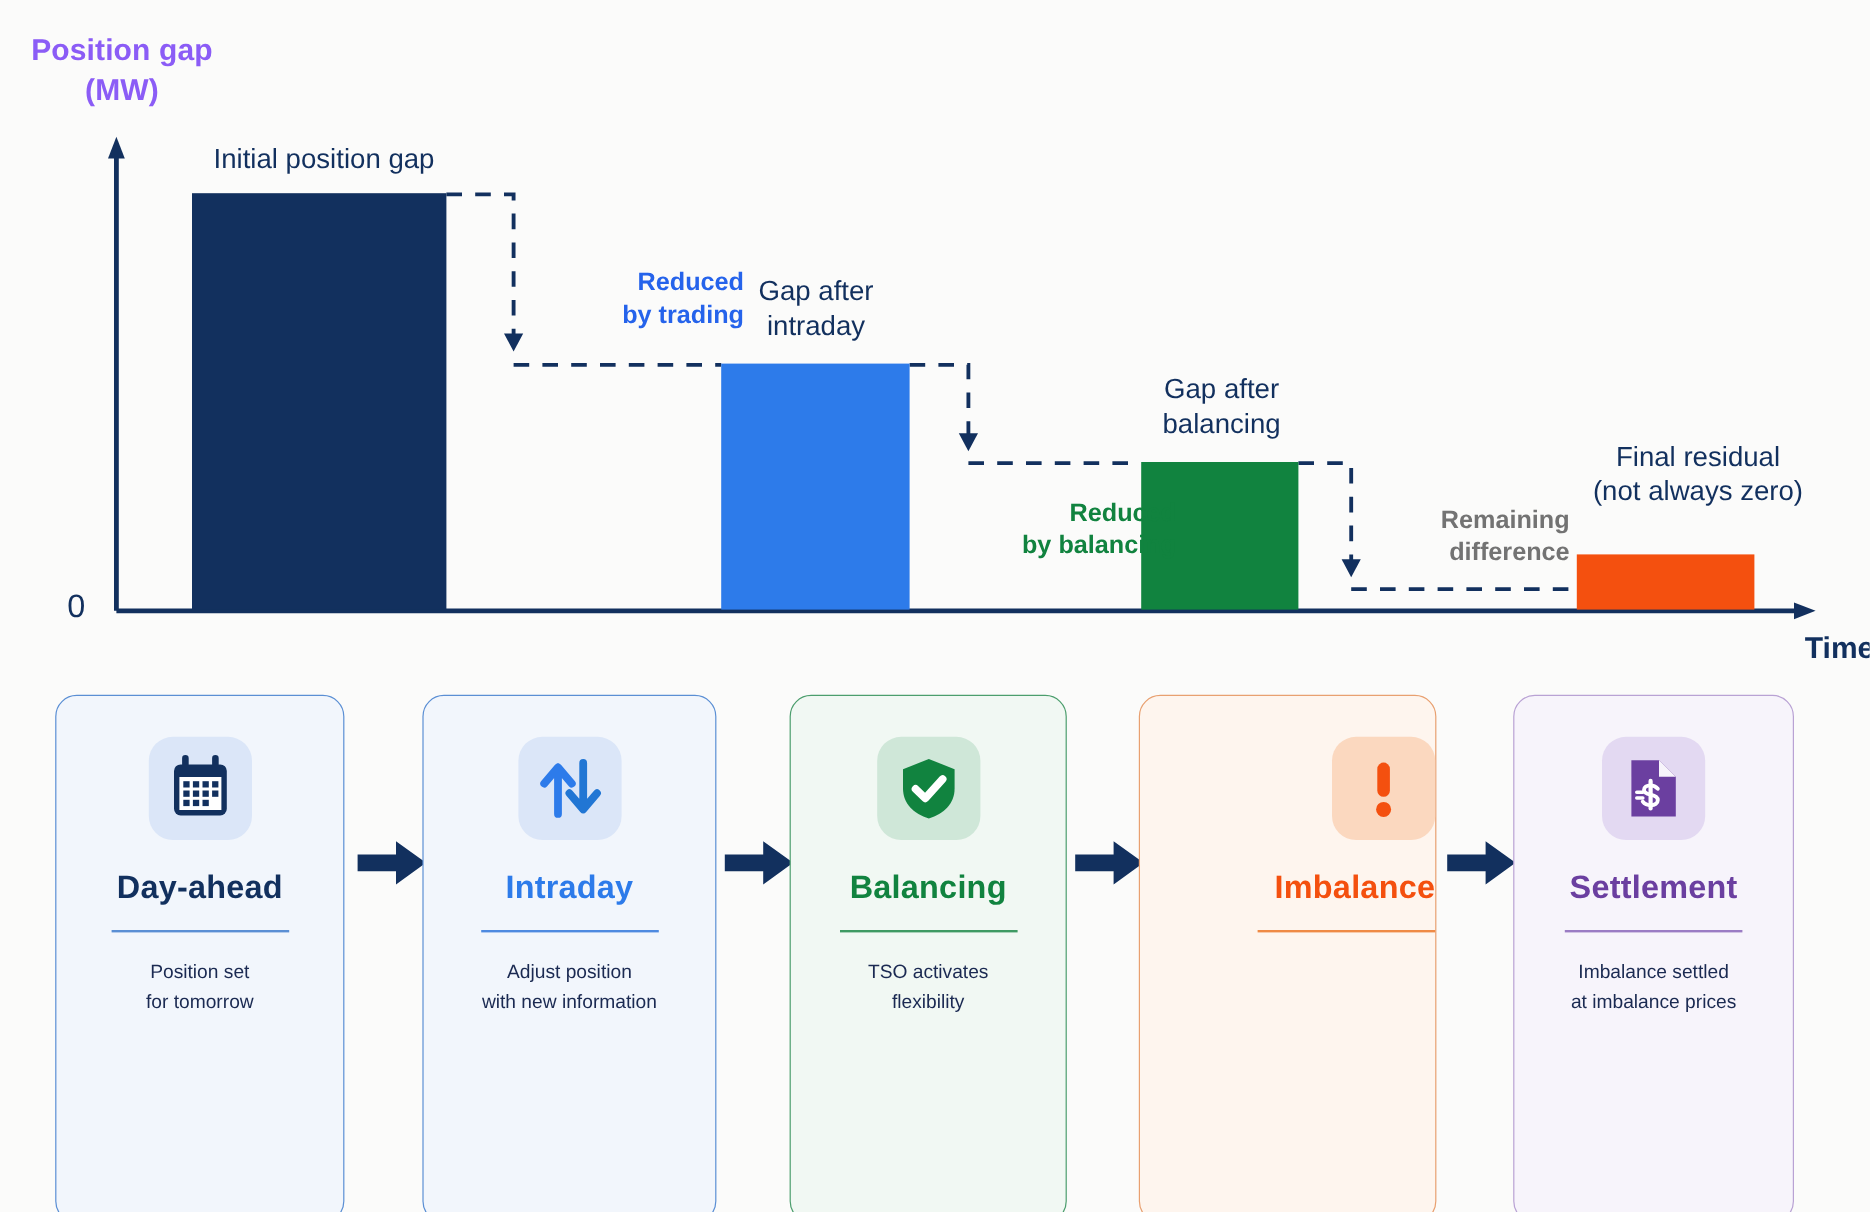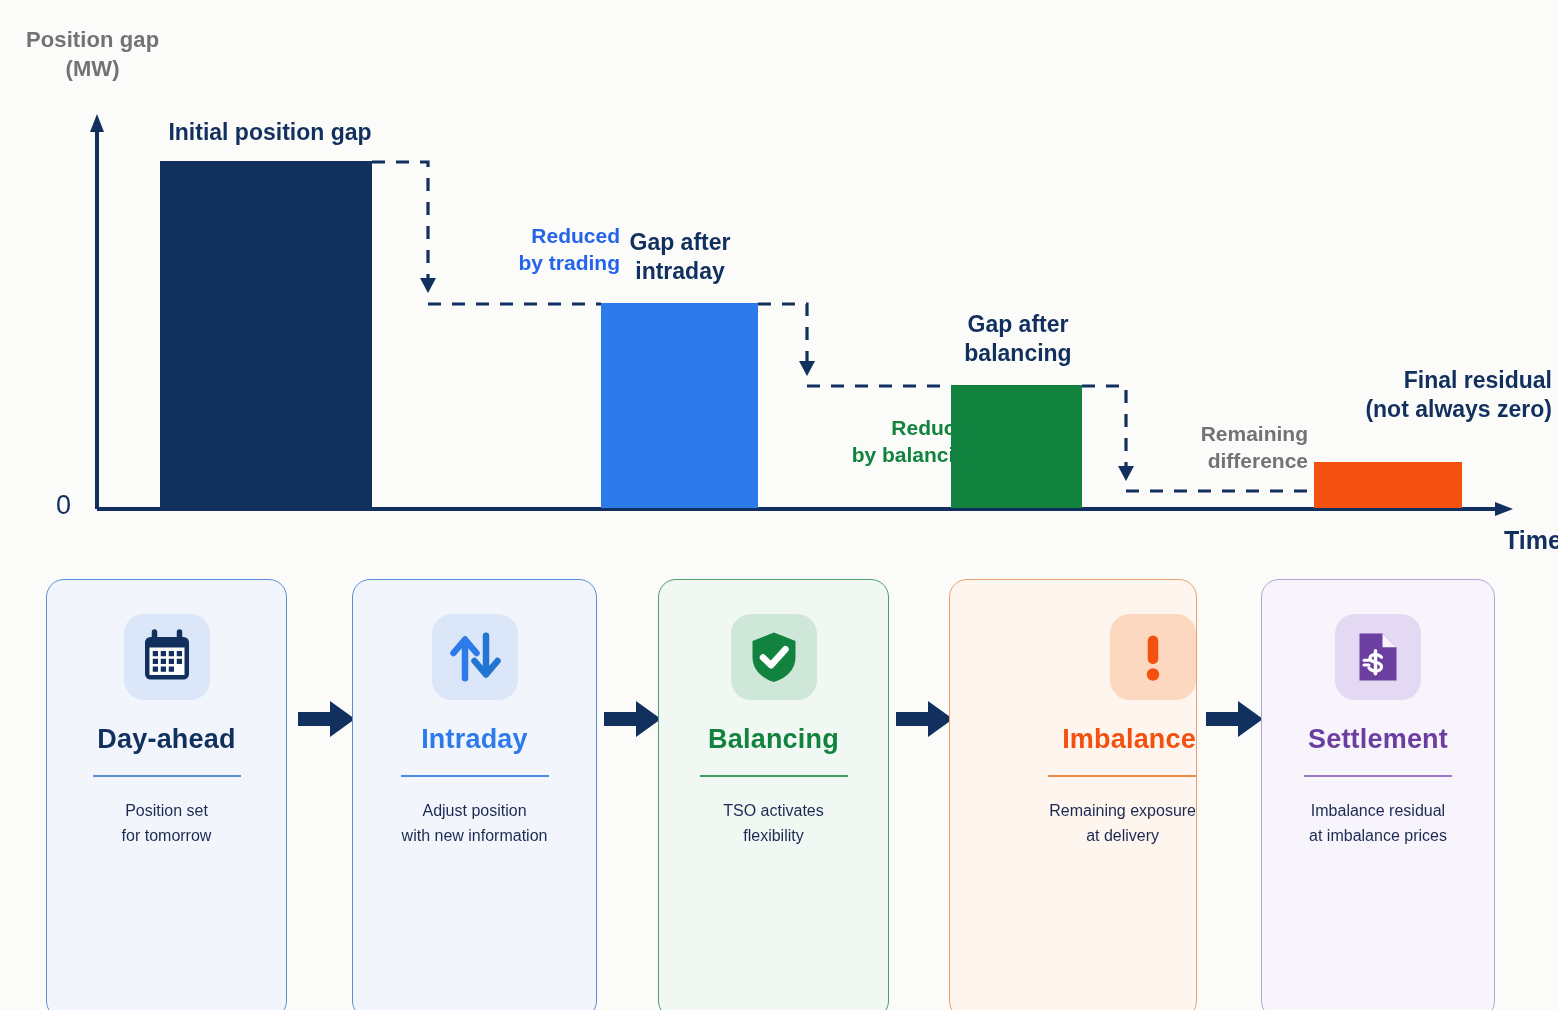--- a/index.html
+++ b/index.html
@@ -8,38 +8,38 @@
     background: #fafafa;
     font-family: "Liberation Sans", sans-serif;
     overflow: hidden;
   }
   #root { position: relative; width: 1558px; height: 1010px; background: #fbfbfa; }
 
   
   #chart { position: absolute; left: 0; top: 0; width: 1558px; height: 565px; }
 
   .axis-title {
-    position: absolute; color: #737373; font-size: 22px; font-weight: 600;
+    position: absolute; color: #8b5cf6; font-size: 25px; font-weight: 600;
     line-height: 1.3; letter-spacing: .1px;
   }
   #y-axis-title { left: 26px; top: 26px; }
   #y-axis-title .l2 { display:block; text-align: center; }
 
   #zero-label {
     position: absolute; left: 56px; top: 490px;
     color: #12305e; font-size: 27px; font-weight: 500;
   }
   #time-label {
     position: absolute; left: 1504px; top: 526px;
     color: #12305e; font-size: 25px; font-weight: 600;
   }
 
   .bar { position: absolute; }
   .bar-label {
-    position: absolute; color: #12305e; font-size: 23px; font-weight: 700;
+    position: absolute; color: #12305e; font-size: 23px; font-weight: 400;
     line-height: 1.28; text-align: center; white-space: pre-line;
   }
   .delta-label {
     position: absolute; font-size: 21px; font-weight: 600;
     line-height: 1.3; text-align: right; white-space: pre-line;
   }
 
   
   #cards { position: absolute; left: 0; top: 565px; width: 1558px; height: 400px; }
   .card {
@@ -109,21 +109,21 @@
     <div class="bar" style="left:160px; top:161px; width:212px; height:347px; background:#12305e;"></div>
     <div class="bar" style="left:601px; top:303px; width:157px; height:205px; background:#2d7bea;"></div>
     <div class="bar" style="left:951px; top:385px; width:131px; height:123px; background:#11833f;"></div>
     <div class="bar" style="left:1314px; top:462px; width:148px; height:46px; background:#f4500f;"></div>
 
     <div class="bar-label" style="left:110px; top:118px; width:320px;">Initial position gap</div>
     <div class="bar-label" style="left:580px; top:228px; width:200px;">Gap after
 intraday</div>
     <div class="bar-label" style="left:920px; top:310px; width:196px;">Gap after
 balancing</div>
-    <div class="bar-label" style="left:1278px; top:366px; width:274px;text-align:right;">Final residual
+    <div class="bar-label" style="left:1278px; top:366px; width:274px;">Final residual
 (not always zero)</div>
 
     <div class="delta-label" style="left:440px; top:222px; width:180px; color:#2563eb;">Reduced
 by trading</div>
     <div class="delta-label" style="left:790px; top:414px; width:190px; color:#11833f;">Reduced
 by balancing</div>
     <div class="delta-label" style="left:1140px; top:420px; width:168px; color:#737373;">Remaining
 difference</div>
   </div>
 
@@ -196,38 +196,36 @@
 
     <div class="card" style="left:949px; width:248px; background:#fef5ee; border-color:#e8a070;align-items:flex-end;">
       <div class="card-icon-box" style="background:#fbd8bf;">
         <svg width="60" height="60" viewBox="0 0 24 24">
           <rect x="9.9" y="3.4" width="4.2" height="11.4" rx="2.1" fill="#f4500f"></rect>
           <circle cx="12" cy="19" r="2.5" fill="#f4500f"></circle>
         </svg>
       </div>
       <div class="card-title" style="color:#f4500f;">Imbalance</div>
       <div class="card-rule" style="background:#ef8a45;"></div>
-      <div class="card-desc">Remaining exposure
-at delivery</div>
     </div>
 
     <svg class="step-arrow" width="62" height="44" viewBox="0 0 62 44" style="left:1204px;">
       <path d="M2,15 L34,15 L34,4 L59,22 L34,40 L34,29 L2,29 Z" fill="#12305e"></path>
     </svg>
 
     <div class="card" style="left:1261px; width:234px; background:#f7f4fb; border-color:#b9a2d4;">
       <div class="card-icon-box" style="background:#e3d9f2;">
         <svg width="60" height="60" viewBox="0 0 24 24">
           <path d="M4.6 2.6 h9.2 L19.4 8.1 V21.4 H4.6 Z" fill="#6b3fa0"></path>
           <path d="M13.8 2.6 V8.1 H19.4 Z" fill="#f7f4fb"></path>
           <path d="M13.4 12.1 c-.6-.7-1.6-1.1-2.5-1.1-1.2 0-2.1.6-2.1 1.5 0 1 .9 1.3 2.2 1.6 1.4.3 2.4.7 2.4 1.8 0 1.1-1 1.7-2.3 1.7-1.1 0-2.1-.4-2.7-1.2" stroke="#ffffff" stroke-width="1.3" fill="none" stroke-linecap="round"></path>
           <path d="M11 9.5 V18.7" stroke="#ffffff" stroke-width="1.4" stroke-linecap="round"></path>
           <path d="M6.4 13.3 H8.4 M6.4 15.2 H8.4" stroke="#ffffff" stroke-width="1.2" stroke-linecap="round"></path>
         </svg>
       </div>
       <div class="card-title" style="color:#6b3fa0;">Settlement</div>
       <div class="card-rule" style="background:#9b7cc4;"></div>
-      <div class="card-desc">Imbalance residual
+      <div class="card-desc">Imbalance settled
 at imbalance prices</div>
     </div>
 
   </div>
 </div>
 
 </body></html>

